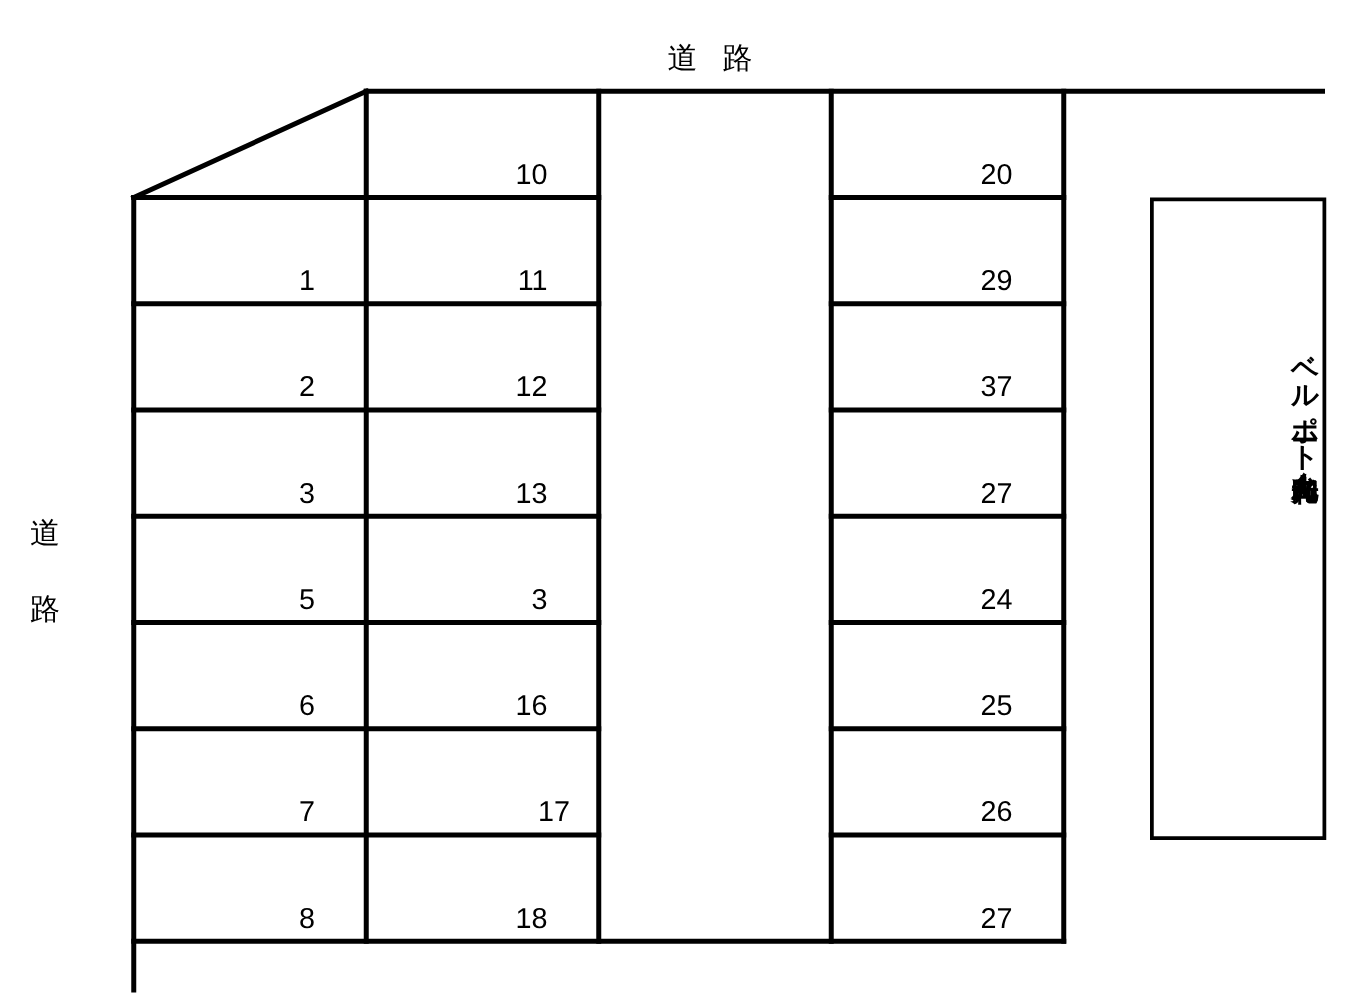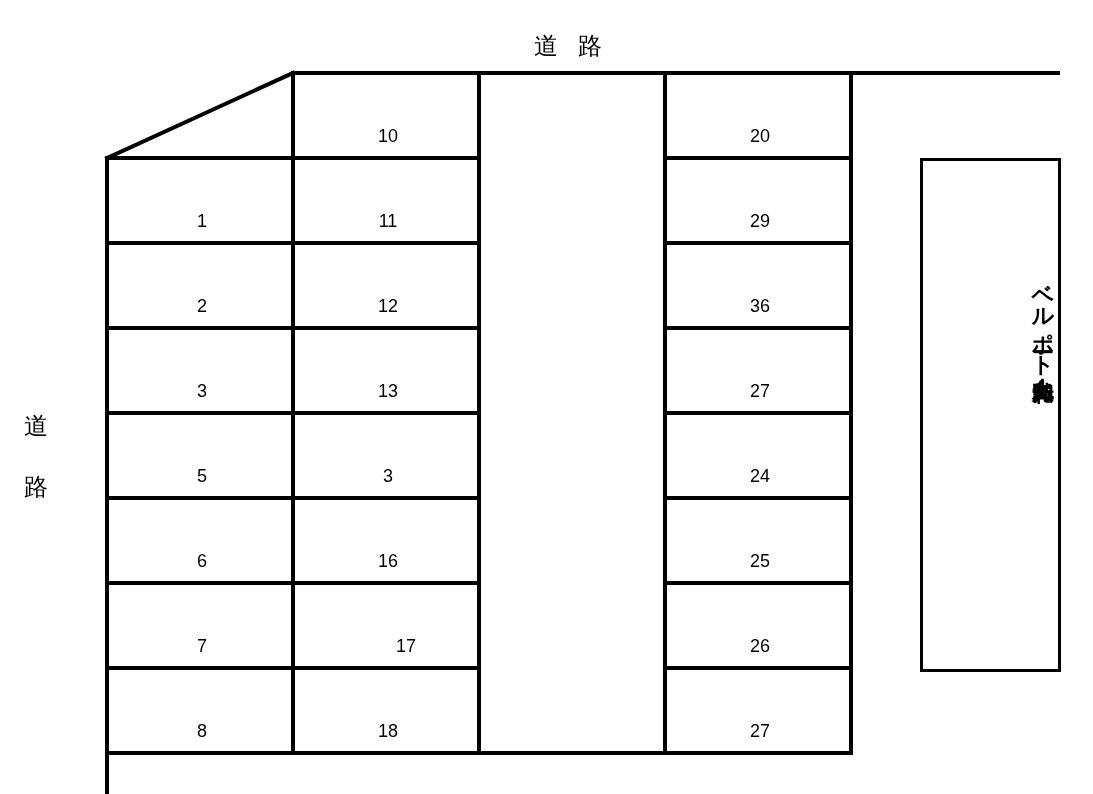--- a/index.html
+++ b/index.html
@@ -3,21 +3,21 @@
   <meta charset="utf-8">
   <style>
     html, body { margin:0; padding:0; background:#ffffff; }
     body { width:1093px; height:794px; position:relative; overflow:hidden;
            font-family:"Liberation Sans", sans-serif; color:#000; }
     .abs { position:absolute; }
     .road-top { left:534px; top:14px; font-size:24px; letter-spacing:6px;
                 font-family:"DejaVu Sans", sans-serif;margin-top:16px; }
     .road-top span { display:inline-block; }
     .road-left { left:24px; font-size:24px; font-family:"DejaVu Sans", sans-serif; }
-    .lot { position:absolute; font-size:18px; text-align:center; width:100px; }
+    .lot { position:absolute; font-size:23px; text-align:right; width:100px; }
     .building { position:absolute; left:920px; top:158px; width:135px; height:508px;
                 border:3px solid #000; box-sizing:content-box; }
     .bld-label { position:absolute; left:0; right:0; top:108px; margin:auto;
                  writing-mode:vertical-rl; font-size:22px; font-weight:bold;
                  font-family:"DejaVu Sans", sans-serif; letter-spacing:-1px;
                  display:flex; justify-content:center; width:135px; }
     svg { position:absolute; left:0; top:0; }
   </style>
 </head>
 <body>
@@ -74,21 +74,21 @@
 <div class="lot" style="left:338px;top:211px">11</div>
 <div class="lot" style="left:338px;top:296px">12</div>
 <div class="lot" style="left:338px;top:381px">13</div>
 <div class="lot" style="left:338px;top:466px">3</div>
 <div class="lot" style="left:338px;top:551px">16</div>
 <div class="lot" style="left:356px;top:636px">17</div>
 <div class="lot" style="left:338px;top:721px">18</div>
 
 <div class="lot" style="left:710px;top:126px">20</div>
 <div class="lot" style="left:710px;top:211px">29</div>
-<div class="lot" style="left:710px;top:296px">36</div>
+<div class="lot" style="left:710px;top:296px">37</div>
 <div class="lot" style="left:710px;top:381px">27</div>
 <div class="lot" style="left:710px;top:466px">24</div>
 <div class="lot" style="left:710px;top:551px">25</div>
 <div class="lot" style="left:710px;top:636px">26</div>
 <div class="lot" style="left:710px;top:721px">27</div>
 
 <div class="building">
   <div class="bld-label">ベルポート和光丸山台</div>
 </div>
 

